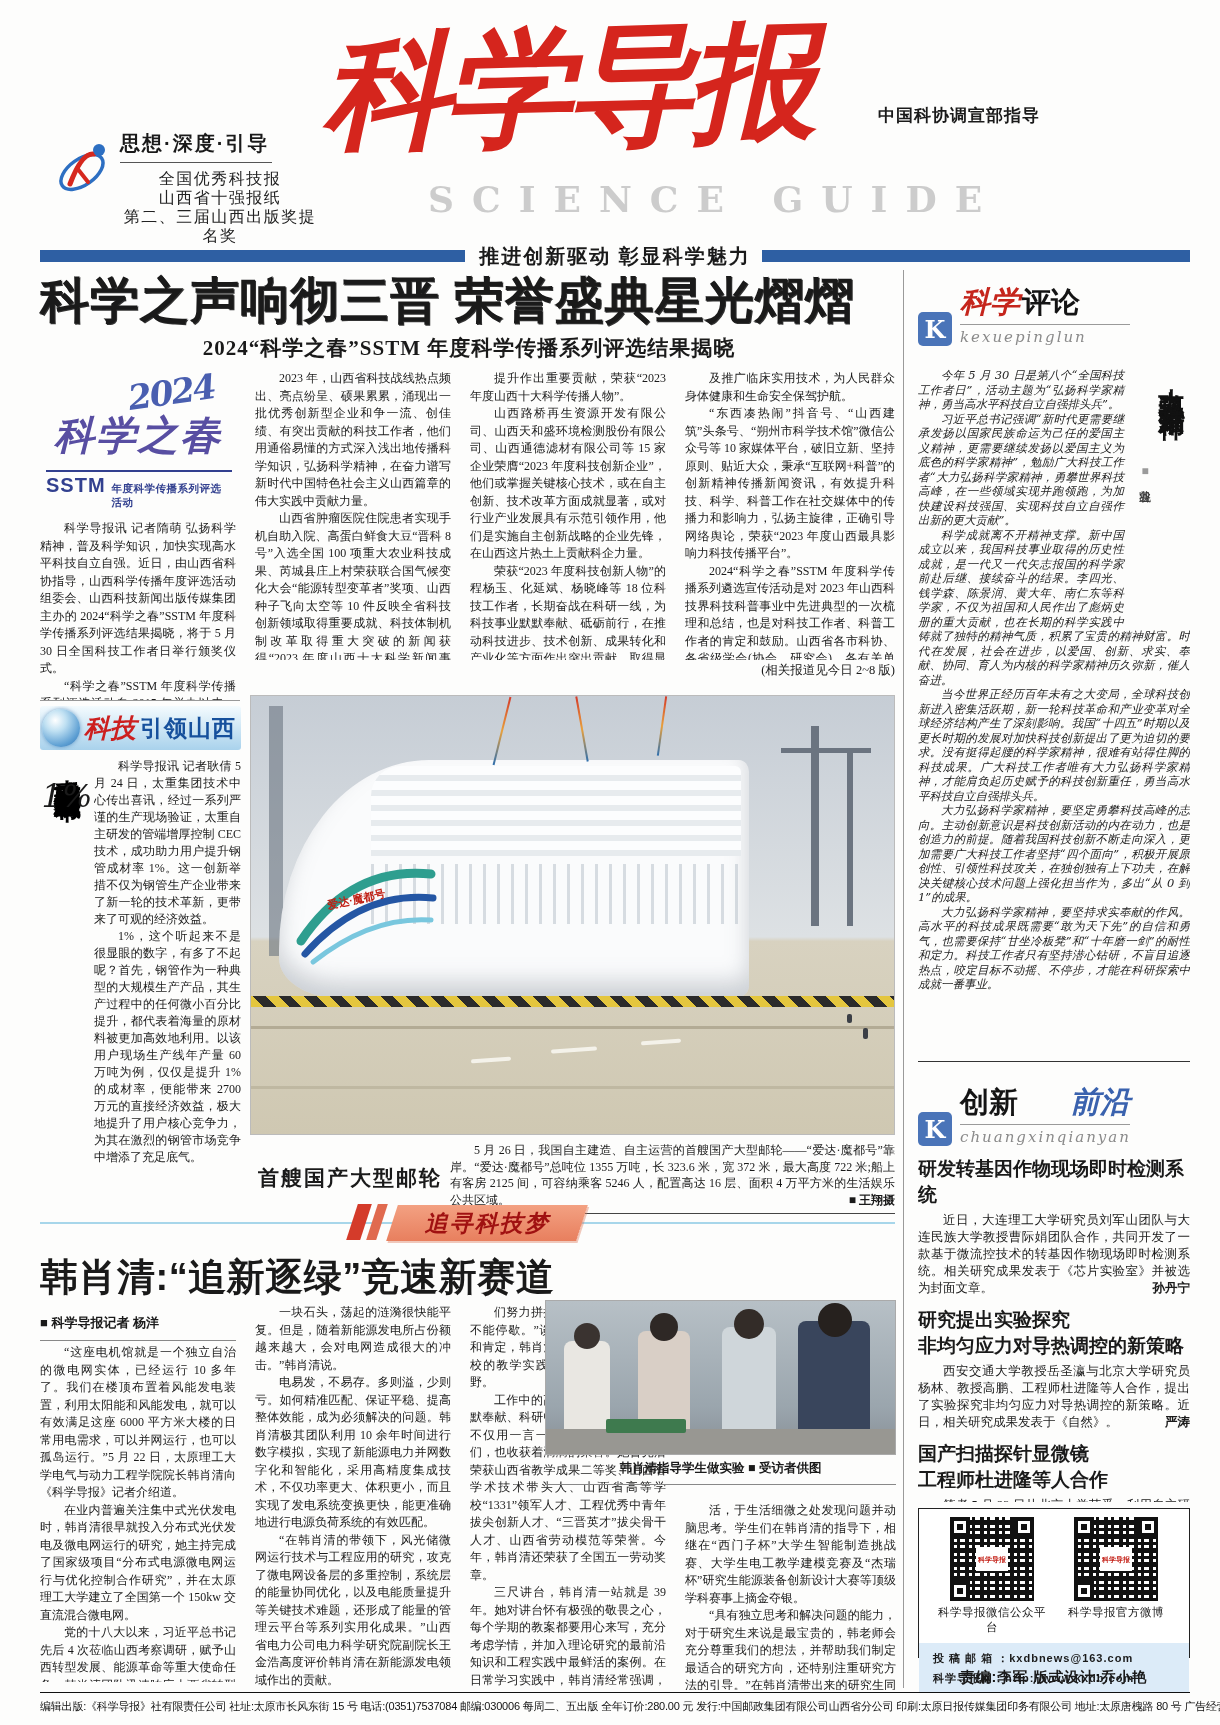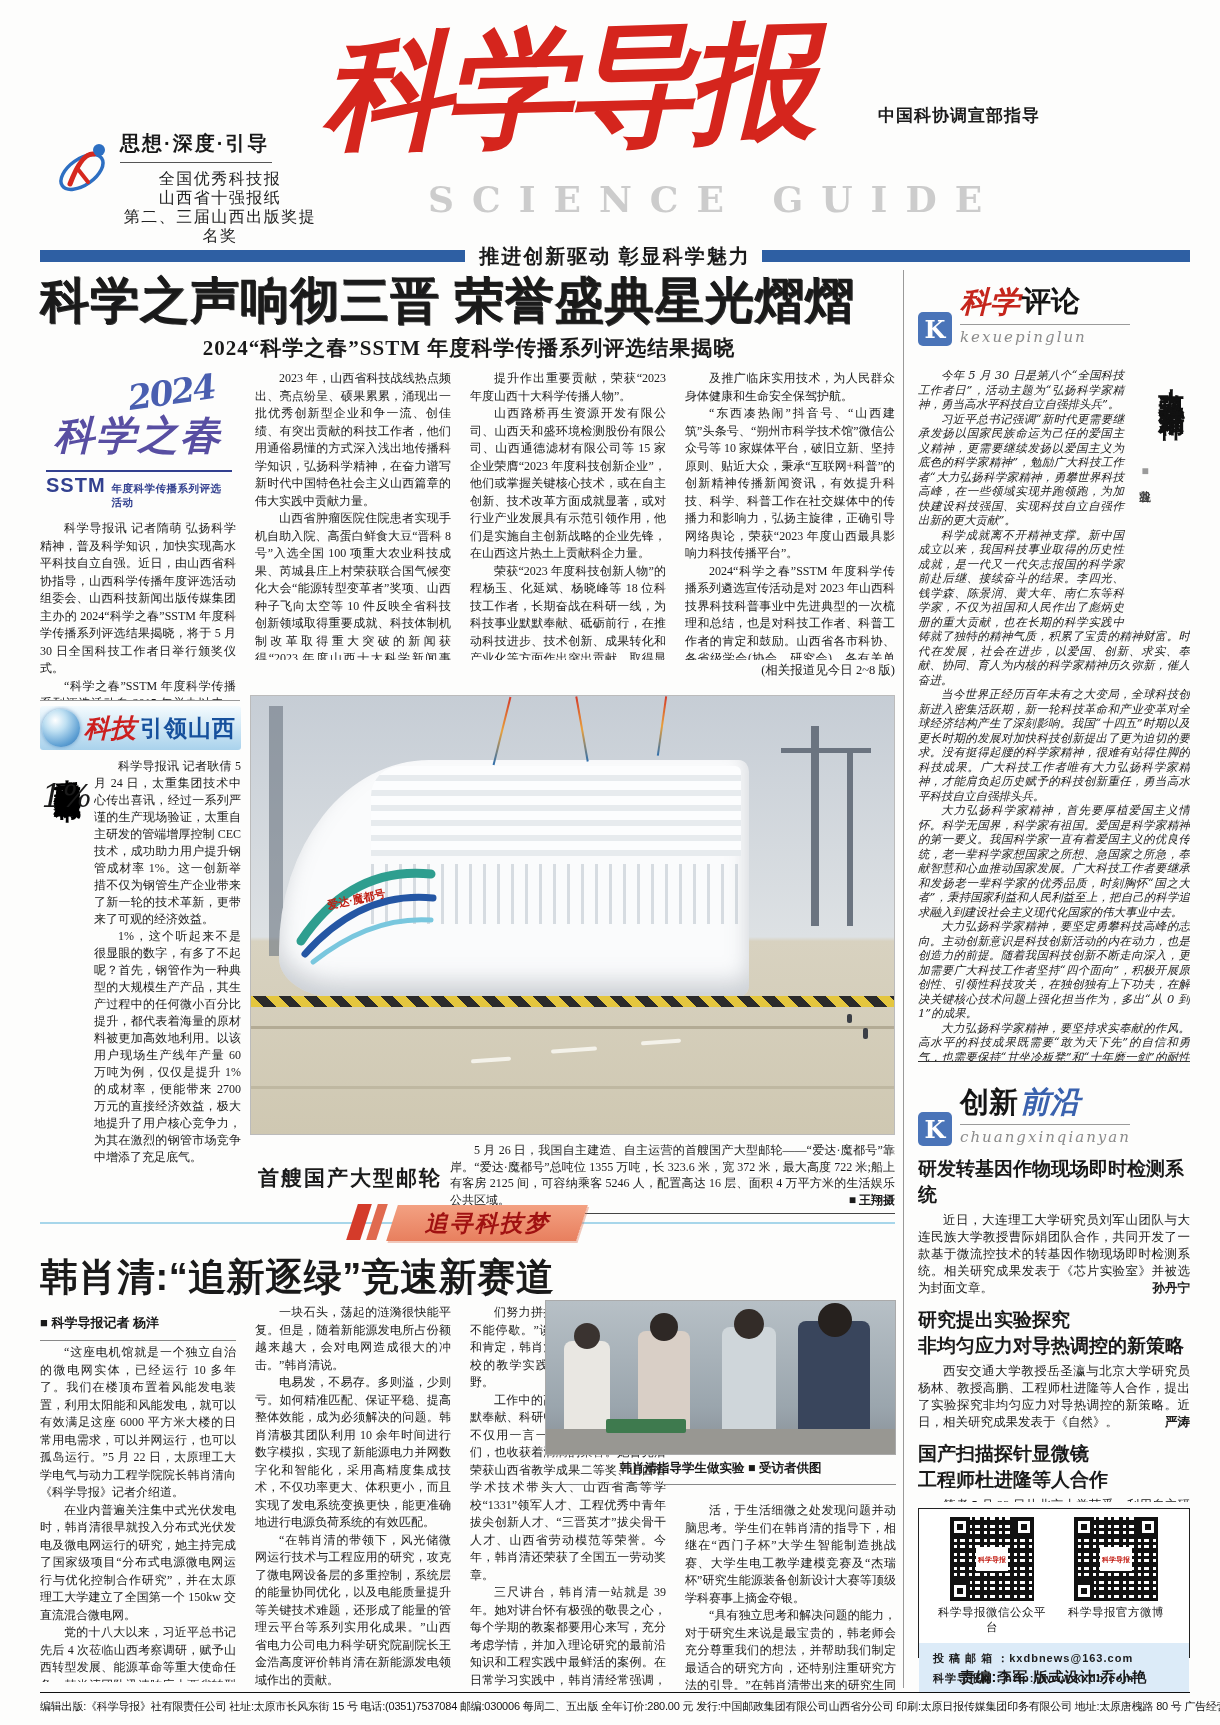--- a/index.html
+++ b/index.html
@@ -213,49 +213,48 @@
       <p class="para">2024“科学之春”SSTM 年度科学传播系列遴选宣传活动是对 2023 年山西科技界科技科普事业中先进典型的一次梳理和总结，也是对科技工作者、科普工作者的肯定和鼓励。山西省各市科协、各省级学会(协会、研究会)、各有关单位，将对本次获奖单位和个人进行大力宣传，进一步调动全省科技、科普工作者的创新活力，为推动山西高质量发展贡献科技力量。</p>
     </div>
   <div class="abs note" style="left:640px;top:662px;width:255px;">(相关报道见今日 2~8 版)</div>
 
   <div class="abs" id="divider-v" style="left:903px;top:270px;height:1418px;"></div>
 
   <div class="abs" style="left:918px;top:282px;width:272px;">
     <div class="sec-head">
       <div class="ksq">K</div>
       <div>
-        <div style="display:flex;align-items:flex-start;gap:2px;border-bottom:1px solid #9a9a9a;padding-bottom:1px;">
+        <div style="display:flex;align-items:flex-end;gap:2px;border-bottom:1px solid #9a9a9a;padding-bottom:1px;">
           <span class="sec-cn-red">科学</span>
           <span class="sec-cn-blk">评论</span>
         </div>
         <div class="sec-pinyin" style="border-top:none;">kexuepinglun</div>
       </div>
     </div>
   </div>
   <div class="abs" id="essay" style="left:918px;top:368px;width:272px;height:694px;">
     <div id="vtitle-float">
       <div id="comment-author"><span class="sq">■ </span><span>谷业凯</span></div>
       <div id="comment-vtitle">大力弘扬科学家精神</div>
     </div>
     <div>
         <p class="epara">今年 5 月 30 日是第八个“全国科技工作者日”，活动主题为“弘扬科学家精神，勇当高水平科技自立自强排头兵”。</p>
         <p class="epara">习近平总书记强调“新时代更需要继承发扬以国家民族命运为己任的爱国主义精神，更需要继续发扬以爱国主义为底色的科学家精神”，勉励广大科技工作者“大力弘扬科学家精神，勇攀世界科技高峰，在一些领域实现并跑领跑，为加快建设科技强国、实现科技自立自强作出新的更大贡献”。</p>
         <p class="epara">科学成就离不开精神支撑。新中国成立以来，我国科技事业取得的历史性成就，是一代又一代矢志报国的科学家前赴后继、接续奋斗的结果。李四光、钱学森、陈景润、黄大年、南仁东等科学家，不仅为祖国和人民作出了彪炳史册的重大贡献，也在长期的科学实践中铸就了独特的精神气质，积累了宝贵的精神财富。时代在发展，社会在进步，以爱国、创新、求实、奉献、协同、育人为内核的科学家精神历久弥新，催人奋进。</p>
         <p class="epara">当今世界正经历百年未有之大变局，全球科技创新进入密集活跃期，新一轮科技革命和产业变革对全球经济结构产生了深刻影响。我国“十四五”时期以及更长时期的发展对加快科技创新提出了更为迫切的要求。没有挺得起腰的科学家精神，很难有站得住脚的科技成果。广大科技工作者唯有大力弘扬科学家精神，才能肩负起历史赋予的科技创新重任，勇当高水平科技自立自强排头兵。</p>
-        <p class="epara">大力弘扬科学家精神，首先要厚植爱国主义情怀。科学无国界，科学家有祖国。爱国是科学家精神的第一要义。我国科学家一直有着爱国主义的优良传统，老一辈科学家想国家之所想、急国家之所急，奉献智慧和心血推动国家发展。广大科技工作者要继承和发扬老一辈科学家的优秀品质，时刻胸怀“国之大者”，秉持国家利益和人民利益至上，把自己的科学追求融入到建设社会主义现代化国家的伟大事业中去。</p>
         <p class="epara">大力弘扬科学家精神，要坚定勇攀科技高峰的志向。主动创新意识是科技创新活动的内在动力，也是创造力的前提。随着我国科技创新不断走向深入，更加需要广大科技工作者坚持“四个面向”，积极开展原创性、引领性科技攻关，在独创独有上下功夫，在解决关键核心技术问题上强化担当作为，多出“从 0 到 1”的成果。</p>
         <p class="epara">大力弘扬科学家精神，要坚持求实奉献的作风。高水平的科技成果既需要“敢为天下先”的自信和勇气，也需要保持“甘坐冷板凳”和“十年磨一剑”的耐性和定力。科技工作者只有坚持潜心钻研，不盲目追逐热点，咬定目标不动摇、不停步，才能在科研探索中成就一番事业。</p>
       </div>
   </div>
 
   <div class="abs" style="left:918px;top:1082px;width:272px;height:420px;overflow:hidden;">
     <div class="sec-head">
       <div class="ksq">K</div>
       <div>
-        <div style="display:flex;align-items:baseline;gap:2px;border-bottom:1px solid #9a9a9a;padding-bottom:1px;">
+        <div style="display:flex;align-items:baseline;gap:2px;border-bottom:1px solid #9a9a9a;padding-bottom:1px;justify-content:space-between;">
           <span class="sec-cn-blk">创新</span>
           <span class="sec-cn-blue">前沿</span>
         </div>
         <div class="sec-pinyin" style="border-top:none;">chuangxinqianyan</div>
       </div>
     </div>
     <div>
       <div class="fr-title">研发转基因作物现场即时检测系统</div>
       <p class="fr-body">近日，大连理工大学研究员刘军山团队与大连民族大学教授曹际娟团队合作，共同开发了一款基于微流控技术的转基因作物现场即时检测系统。相关研究成果发表于《芯片实验室》并被选为封面文章。</p>
       <div class="fr-author">孙丹宁</div>

